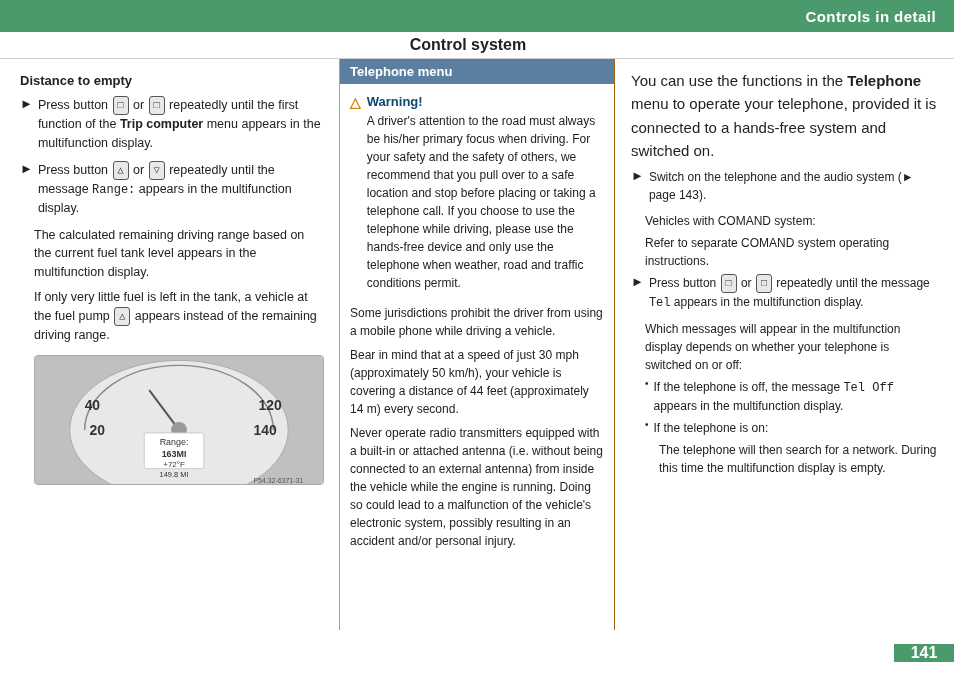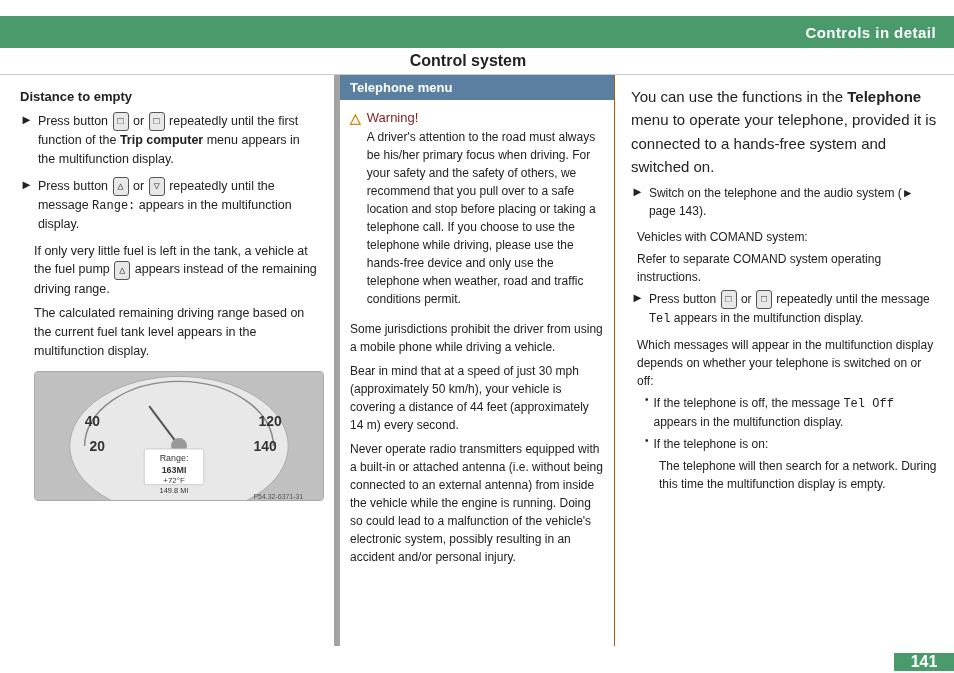--- a/index.html
+++ b/index.html
@@ -14,21 +14,20 @@
     }
 
     
     .header-bar {
       background: #4a9a6b;
       height: 32px;
       display: flex;
       align-items: center;
       justify-content: flex-end;
       padding-right: 18px;
-      margin-top: 16px;
     }
     .header-bar .header-title {
       color: #fff;
       font-size: 15px;
       font-weight: bold;
       letter-spacing: 0.03em;
     }
 
     
     .sub-header {
@@ -57,21 +56,21 @@
       display: flex;
       flex-direction: row;
       height: calc(673px - 32px - 38px - 32px);
       padding: 0;
     }
 
     
     .left-col {
       width: 340px;
       padding: 14px 16px 10px 20px;
-      border-right: 6px solid #a3a3a3;
+      border-right: 1px solid #a3a3a3;
       overflow: hidden;
     }
     .left-col .section-title {
       font-weight: bold;
       font-size: 13px;
       margin-bottom: 8px;
     }
     .bullet-item {
       display: flex;
       flex-direction: row;
@@ -162,22 +161,22 @@
       margin-bottom: 6px;
     }
     .warning-icon {
       flex-shrink: 0;
       margin-right: 6px;
       color: #d9840b;
       font-size: 14px;
       font-weight: bold;
     }
     .warning-title {
-      font-weight: normal;
-      color: #7f1d1d;
+      font-weight: bold;
+      color: #0c4a6e;
       font-size: 13px;
     }
     .tel-body p {
       margin-bottom: 6px;
       font-size: 12px;
       line-height: 1.5;
     }
 
     
     .right-col {
@@ -188,21 +187,21 @@
     .right-col p {
       font-size: 15px;
       line-height: 1.55;
       margin-bottom: 6px;
       color: #222;
     }
     .right-col .bullet-text {
       font-size: 12px;
     }
     .indent-text {
-      margin-left: 6px;
+      margin-left: 14px;
       font-size: 12px;
       line-height: 1.5;
       color: #222;
       margin-bottom: 4px;
     }
     .bullet-sub {
       margin-left: 14px;
       margin-bottom: 4px;
     }
     .dot-item {
@@ -213,22 +212,22 @@
     .dot {
       flex-shrink: 0;
       margin-right: 5px;
       font-size: 10px;
       color: #222;
     }
 
     
     .footer-row {
       display: flex;
-      flex-direction: row;
-      align-items: center;
+      flex-direction: column;
+      align-items: flex-end;
       height: 32px;
     }
     .footer-spacer {
       flex: 1;
     }
     .page-number-box {
       background: #4a9a6b;
       color: #fff;
       font-size: 16px;
       font-weight: bold;
@@ -264,25 +263,25 @@
     </div>
 
     <div class="bullet-item">
       <span class="bullet-arrow">►</span>
       <span class="bullet-text">
         Press button <span class="btn-icon">△</span> or <span class="btn-icon">▽</span> repeatedly until the message <span class="mono">Range:</span> appears in the multifunction display.
       </span>
     </div>
 
     <div class="sub-text">
+      The calculated remaining driving range based on the current fuel tank level appears in the multifunction display.
+    </div>
+
+    <div class="sub-text">
       If only very little fuel is left in the tank, a vehicle at the fuel pump <span class="btn-icon">△</span> appears instead of the remaining driving range.
-    </div>
-
-    <div class="sub-text">
-      The calculated remaining driving range based on the current fuel tank level appears in the multifunction display.
     </div>
 
     <div class="fuel-img">
       <svg viewBox="0 0 290 130" xmlns="http://www.w3.org/2000/svg">
 
         <rect width="290" height="130" fill="#c0c0c0"></rect>
 
         <ellipse cx="145" cy="75" rx="110" ry="70" fill="#e8e8e8" stroke="#aaa" stroke-width="1"></ellipse>
 
         <path d="M50,75 A95,65 0 0,1 240,75" fill="none" stroke="#888" stroke-width="1.5"></path>

